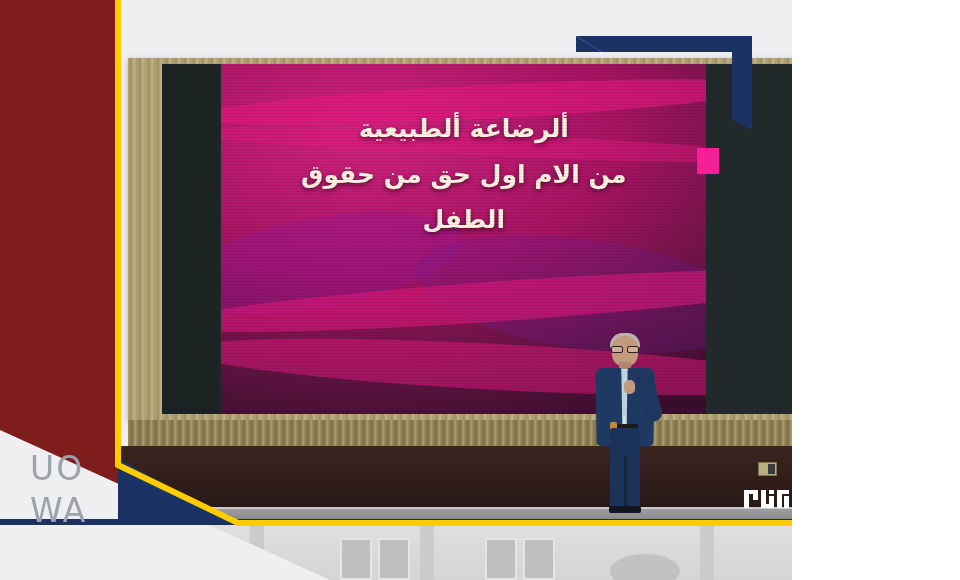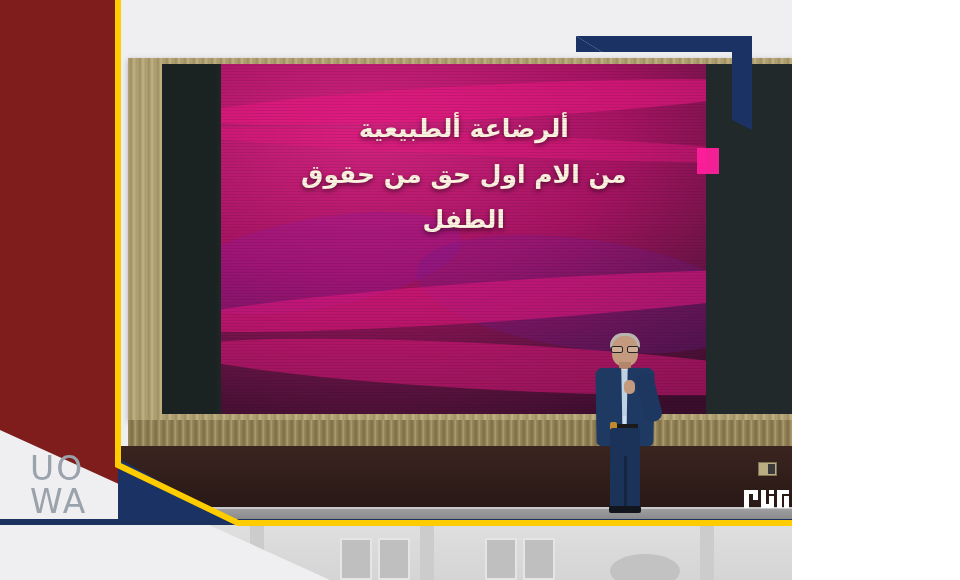--- a/index.html
+++ b/index.html
@@ -182,21 +182,21 @@
   
   .uowa{
     position:absolute;left:30px;top:452px;width:80px;height:82px;
     color:#9aa2ac;
     font-family:"DejaVu Sans",sans-serif;
     font-weight:400;
     line-height:1;
     user-select:none;
   }
   .uowa .ln{display:block;font-size:33px;letter-spacing:2px;}
-  .uowa .ln2{}
+  .uowa .ln2{margin-top:9px;}
 
   
   .kufic{
     position:absolute;left:744px;top:487px;width:78px;height:24px;
   }
 </style>
 </head>
 <body>
 
 <div id="stage">

